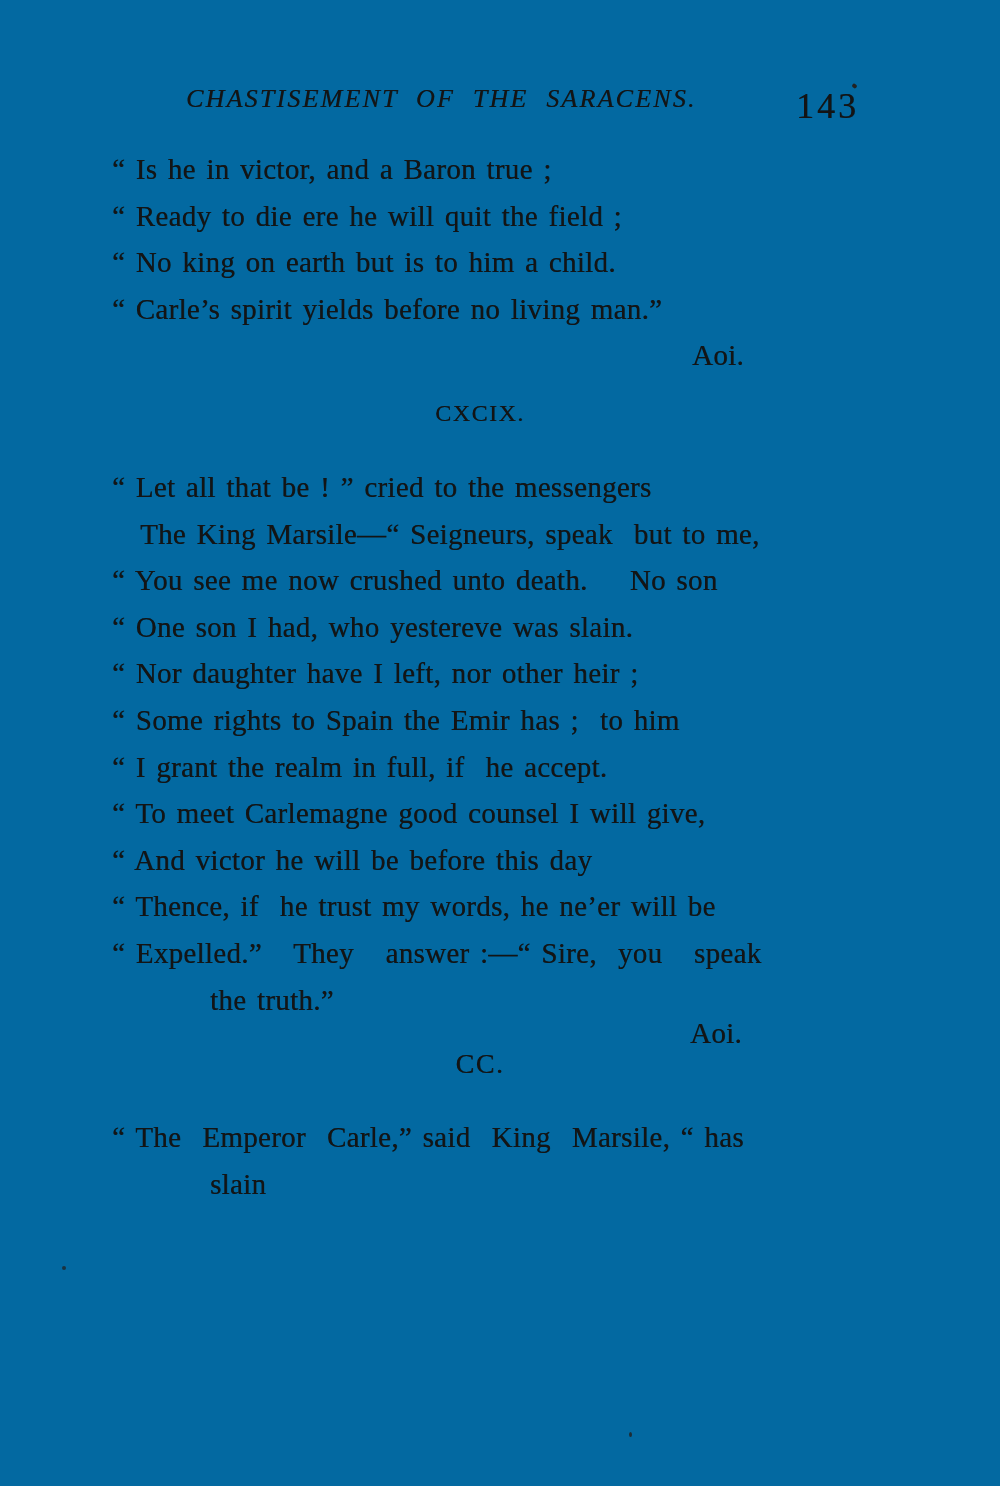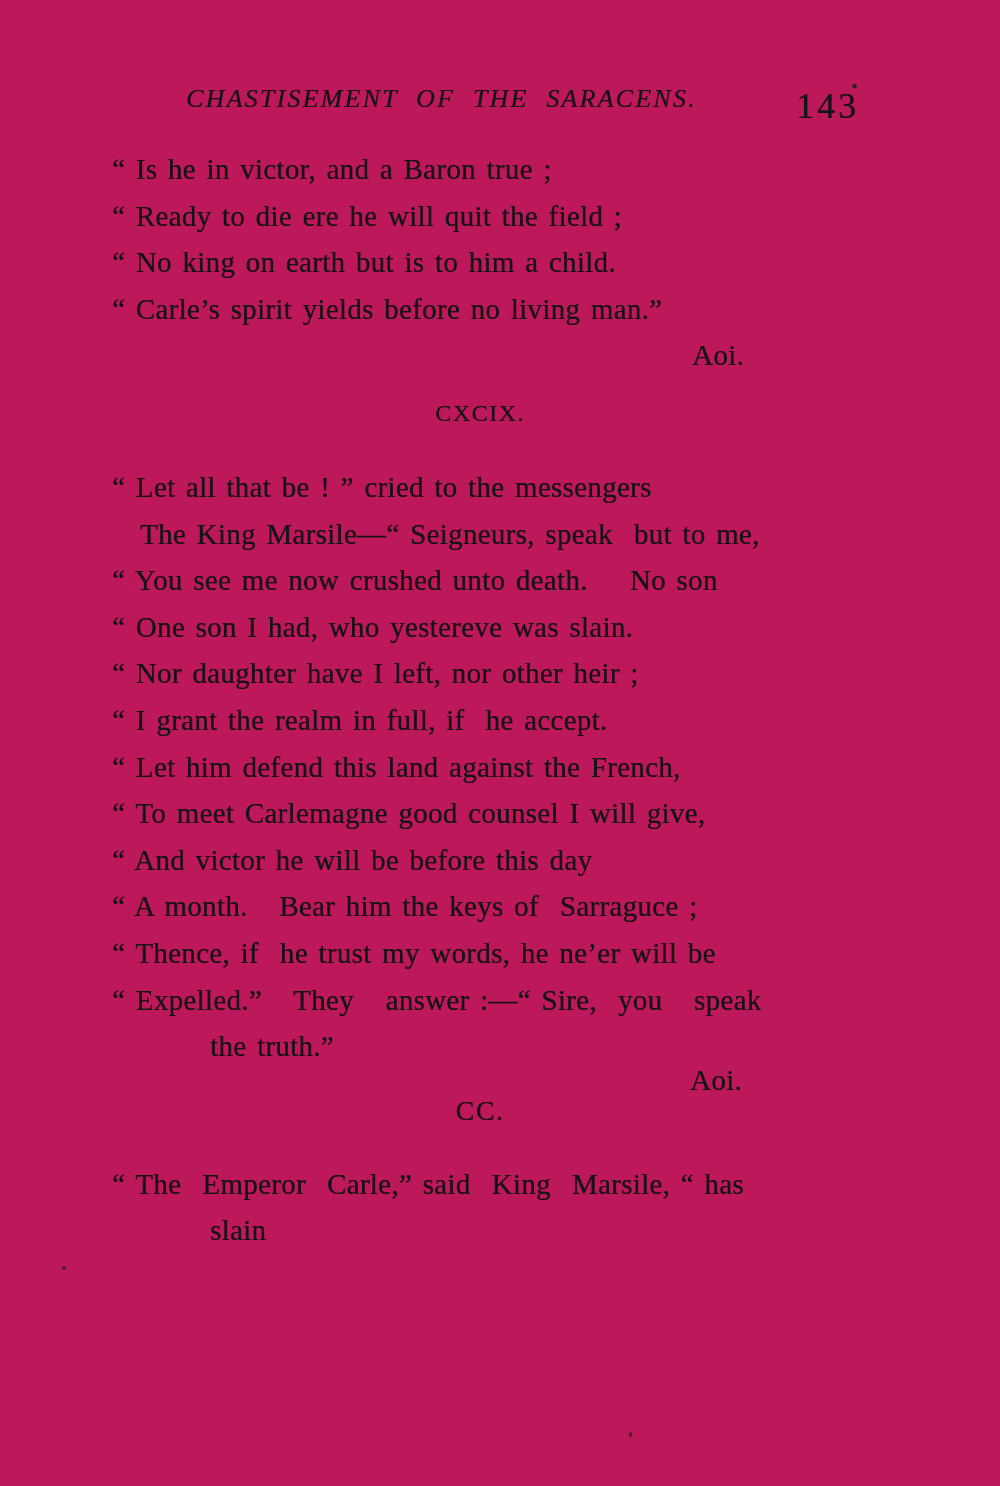--- a/index.html
+++ b/index.html
@@ -1,20 +1,20 @@
 <!DOCTYPE html>
 <html><head>
 <meta charset="utf-8">
 <style>
   html, body { margin: 0; padding: 0; background: #ffffff; }
   .page {
     position: relative;
     width: 1000px;
     height: 1486px;
-    background: #be185d;
+    background: #0369a1;
     overflow: hidden;
     font-family: "Liberation Serif", "DejaVu Serif", serif;
     color: #141414;
   }
   .header { position: absolute; top: 84px; left: 0; width: 1000px; height: 36px; }
   .running-title {
     position: absolute; left: 186px; top: 0;
     font-style: italic; font-size: 26px;
     letter-spacing: 2.2px; word-spacing: 9px;
     text-shadow: 0.4px 0 0 rgba(0,0,0,0.5);
@@ -62,25 +62,24 @@
       <div class="block b-verse">“ Ready to die ere he will quit the field ;</div>
       <div class="block b-verse">“ No king on earth but is to him a child.</div>
       <div class="block b-verse">“ Carle’s spirit yields before no living man.”</div>
       <div class="block b-aoi">Aoi.</div>
       <div class="block b-heading">CXCIX.</div>
       <div class="block b-verse">“ Let all that be ! ” cried to the messengers</div>
       <div class="block b-verse-indent">The King Marsile—“ Seigneurs, speak  but to me,</div>
       <div class="block b-verse">“ You see me now crushed unto death.    No son</div>
       <div class="block b-verse">“ One son I had, who yestereve was slain.</div>
       <div class="block b-verse">“ Nor daughter have I left, nor other heir ;</div>
+      <div class="block b-verse">“ Some rights to Spain the Emir has ;  to him</div>
       <div class="block b-verse">“ I grant the realm in full, if  he accept.</div>
-      <div class="block b-verse">“ Let him defend this land against the French,</div>
       <div class="block b-verse">“ To meet Carlemagne good counsel I will give,</div>
       <div class="block b-verse">“ And victor he will be before this day</div>
-      <div class="block b-verse">“ A month.   Bear him the keys of  Sarraguce ;</div>
       <div class="block b-verse">“ Thence, if  he trust my words, he ne’er will be</div>
       <div class="block b-verse">“ Expelled.”   They   answer :—“ Sire,  you   speak</div>
       <div class="block b-cont">the truth.”</div>
       <div class="block b-aoi-tight">Aoi.</div>
       <div class="block b-heading-tight">CC.</div>
       <div class="block b-verse">“ The  Emperor  Carle,” said  King  Marsile, “ has</div>
       <div class="block b-cont">slain</div>
     </div>
 
   <div class="speck s1"></div>

